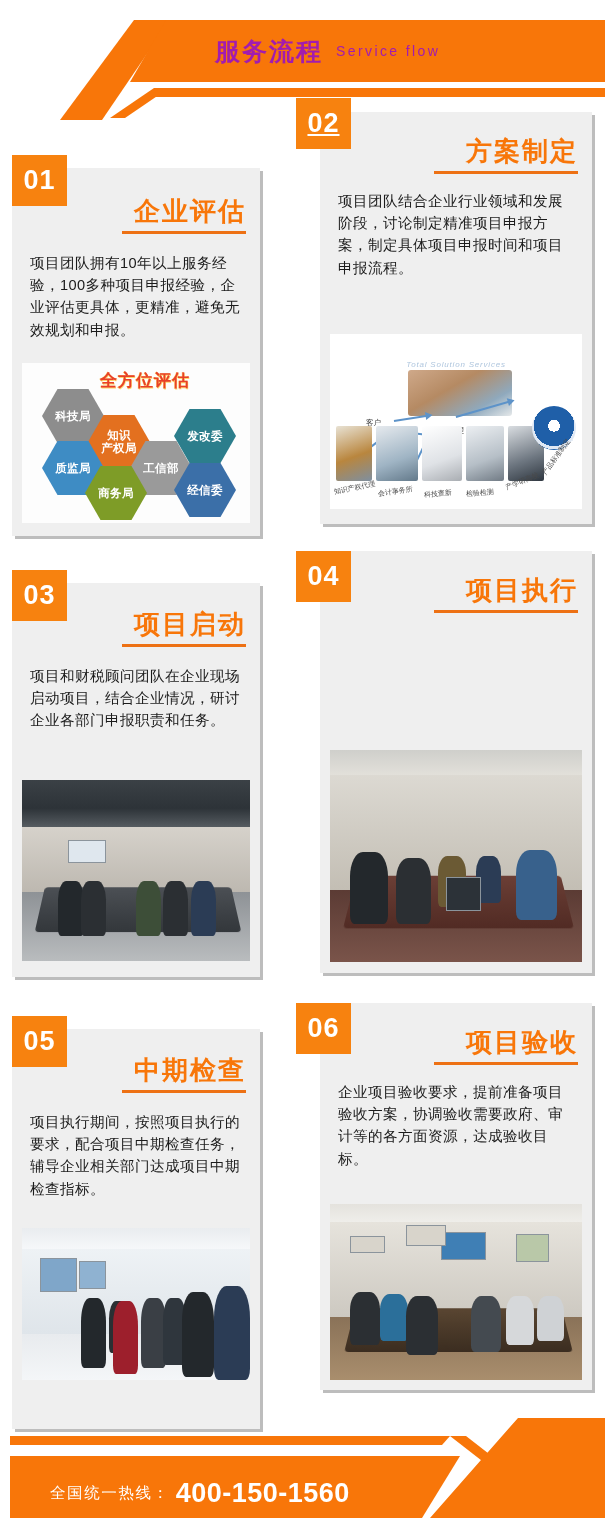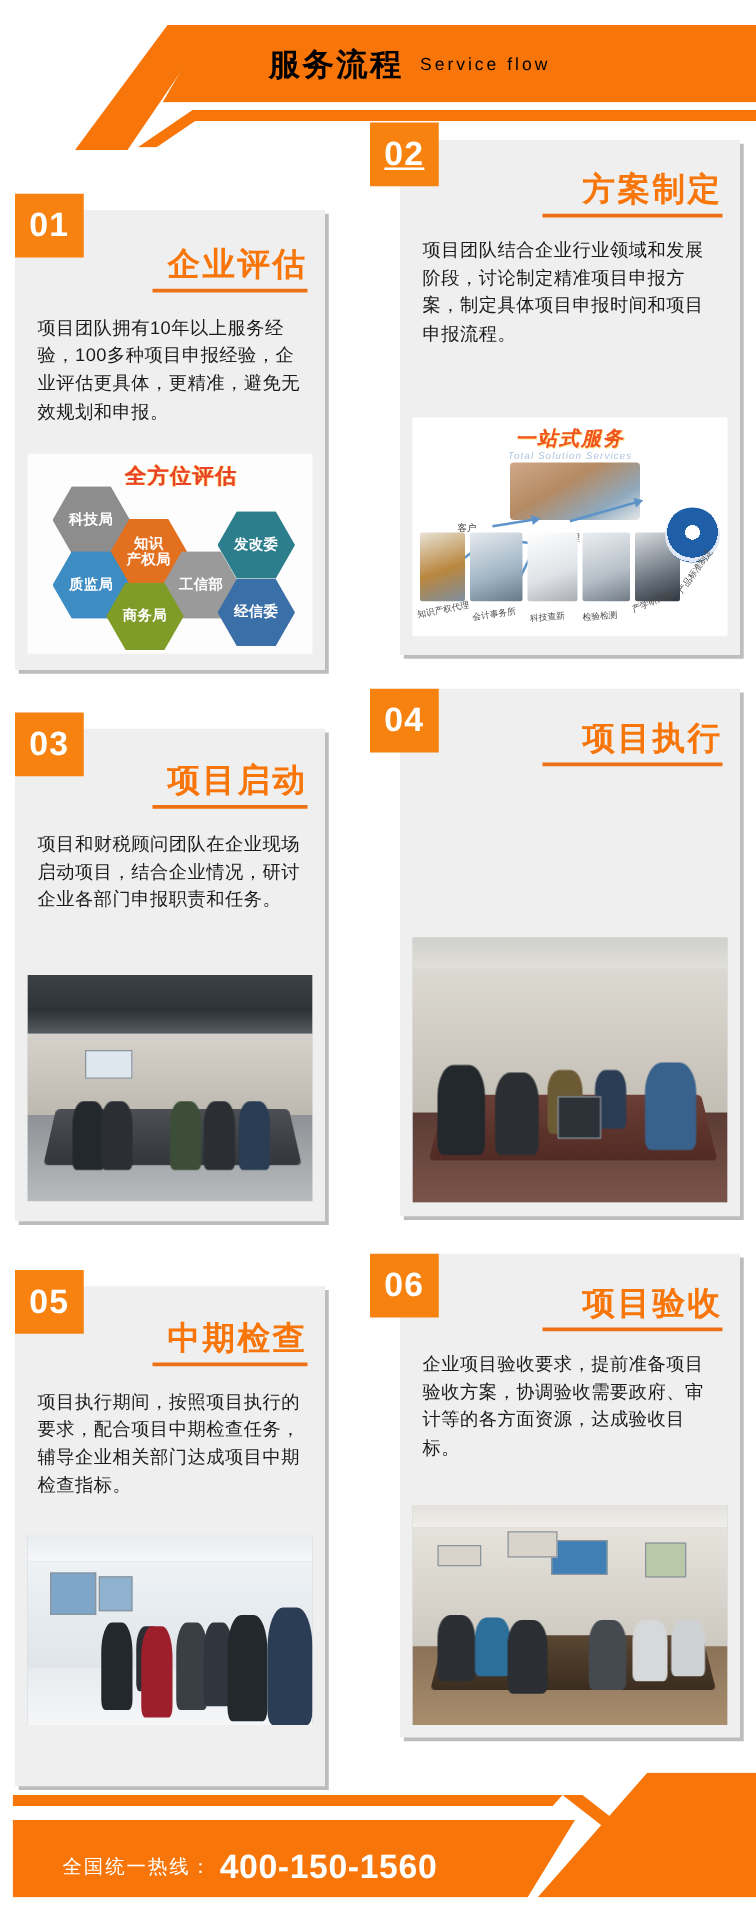--- a/index.html
+++ b/index.html
@@ -26,21 +26,21 @@
     background:#F87609;
     clip-path: polygon(10px 0, 455px 0, 455px 9px, 0 9px);
   }
   .hdr-line-wedge {
     position:absolute; left:103px; top:88px; width:66px; height:30px;
     background:#F87609;
     clip-path: polygon(51px 0, 66px 0, 22px 30px, 7px 30px);
   }
   .hdr-text {
     position:absolute; left:215px; top:24px; width:380px; height:54px;
-    display:flex; align-items:center; color:#000000; white-space:nowrap;
+    display:flex; align-items:center; color:#a21caf; white-space:nowrap;
   }
   .hdr-cn { font-size:25px; font-weight:bold; letter-spacing:2px; }
   .hdr-en { font-size:14px; letter-spacing:2.4px; margin-left:13px; font-weight:normal; }
 
   
   .card {
     position:absolute; background:#EFEFEF;
     box-shadow: 3px 3px 0 0 #BDBDBD;
   }
   .card-left  { left:12px;  width:248px; }
@@ -241,21 +241,20 @@
   </div>
 </div>
 <div class="badge badge-l b1">01</div>
 
 <div class="card card-right c2">
   <div class="card-title" style="top:22px;">方案制定</div>
   <div class="title-rule" style="top:59px; width:144px;"></div>
   <div class="card-body" style="top:78px;">项目团队结合企业行业领域和发展阶段，讨论制定精准项目申报方案，制定具体项目申报时间和项目申报流程。</div>
 
   <div class="svcbox">
-    <div class="svctitle">一站式服务</div>
     <div class="svcsub">Total Solution Services</div>
 
     <div class="svc-hero"></div>
 
     <div class="svc-node" style="left:36px; top:84px;">客户</div>
     <div class="svc-node" style="left:104px; top:92px;">项目经理</div>
 
     <div class="svc-arrow" style="left:64px;  top:86px; width:34px; transform:rotate(-9deg);"></div>
     <div class="svc-arrow" style="left:66px;  top:96px; width:34px; transform:rotate(7deg);"></div>
     <div class="svc-arrow" style="left:126px; top:82px; width:56px; transform:rotate(-16deg);"></div>

